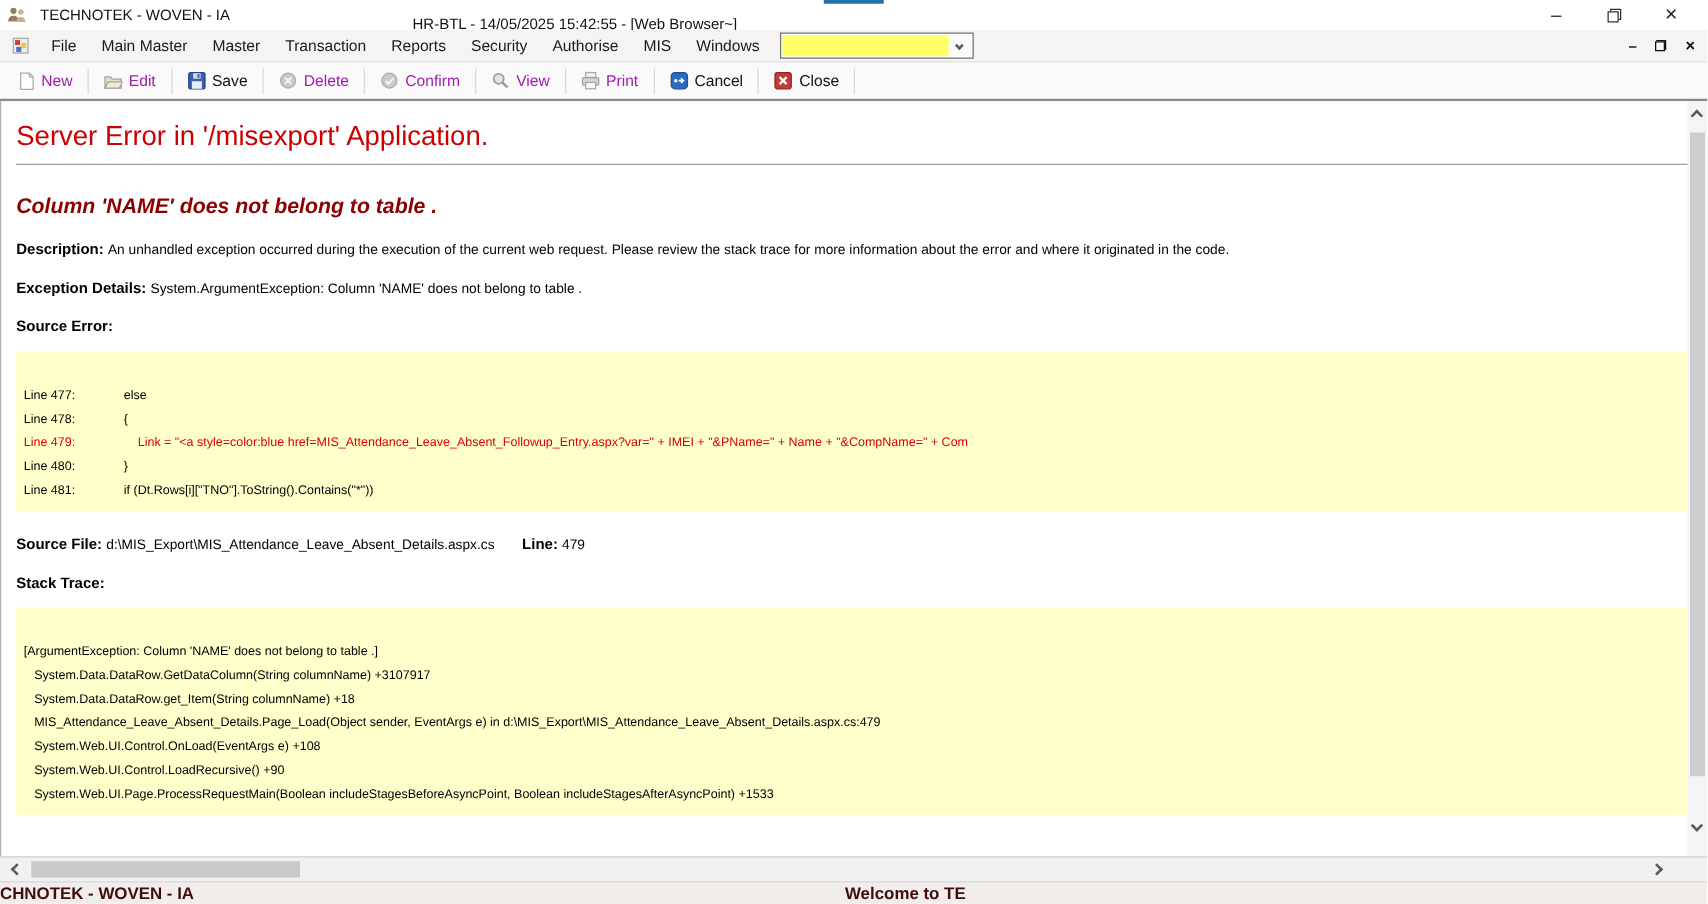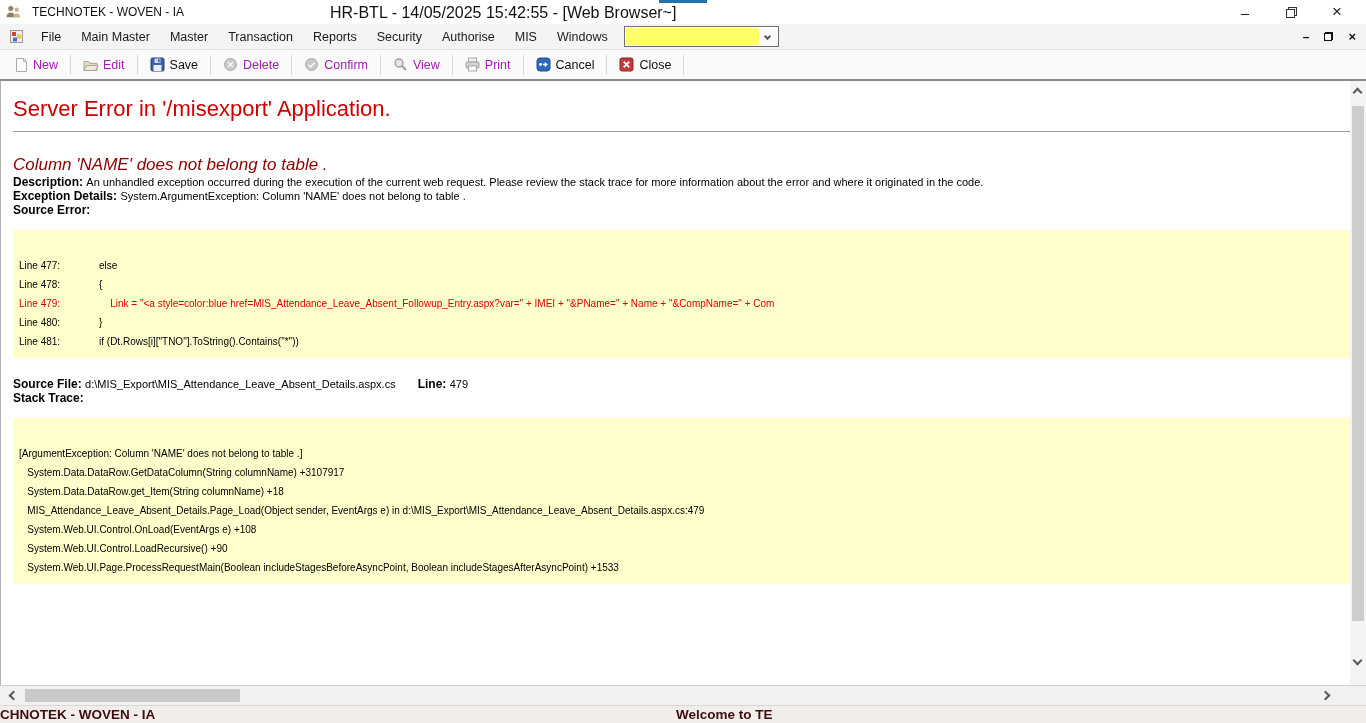--- a/index.html
+++ b/index.html
@@ -4,21 +4,21 @@
 <style>
   * { box-sizing: border-box; margin: 0; padding: 0; }
   html,body { width:1366px; height:723px; overflow:hidden; background:#fff;
               font-family:"Liberation Sans", sans-serif; }
 
   
   .titlebar { position:relative; height:24px; background:#ffffff; display:flex; align-items:center; }
   .top-strip { position:absolute; left:659px; top:0; width:48px; height:3px; background:#2471a8; }
   .titlebar-left { display:flex; align-items:center; margin-left:5px; gap:10px; }
   .app-title { font-size:12px; color:#111; }
-  .window-title { position:absolute; left:330px; top:4px; font-size:16px; color:#111; }
+  .window-title { position:absolute; left:330px; top:12px; font-size:12px; color:#111; }
   .win-controls { position:absolute; right:6px; top:0; height:24px; display:flex; align-items:center; }
   .win-btn { width:46px; height:24px; display:flex; align-items:center; justify-content:center;
              font-size:15px; color:#222; cursor:default; }
   .restore-glyph { position:relative; width:11px; height:11px; display:inline-block; }
   .restore-glyph::before { content:""; position:absolute; right:0; top:0; width:7px; height:7px; border:1px solid #333; }
   .restore-glyph::after  { content:""; position:absolute; left:0; bottom:0; width:7px; height:7px; border:1px solid #333; background:#fff; }
 
   
   .menubar { height:26px; background:#f5f4f2; border-bottom:1px solid #e2e1df;
              display:flex; align-items:center; padding-left:6px; position:relative; }
@@ -42,22 +42,22 @@
   .tb-btn { display:flex; align-items:center; gap:5px; padding:3px 9px; font-size:12.5px; color:#111; cursor:default; }
   .tb-btn.disabled { color:#a21caf; }
   .tb-sep { width:1px; height:20px; background:#d9d9d9; margin:0 3px; }
   .tb-icon { display:flex; }
 
   
   .content { position:relative; height:604px; background:#ffffff; border-left:1px solid #b3b3b3; overflow:hidden; }
   .err-page { padding-left:12px; }
   .err-title { color:#cc0000; font-size:22px; font-weight:400; margin:15px 0 9px 0; }
   .err-rule { border:none; border-top:1px solid #9c9c9c; margin:0 14px 0 0; }
-  .err-subtitle { color:#8b0000; font-size:17px; font-style:italic; font-weight:400; margin:23px 0 0 0; }
-  .meta-row { font-size:11px; color:#000; }
+  .err-subtitle { color:#8b0000; font-size:17px; font-style:italic; font-weight:700; margin:23px 0 0 0; }
+  .meta-row { margin-top:17px; font-size:11px; color:#000; }
   .meta-row b { font-size:12px; }
   .codebox { background:#ffffcc; margin:13px 14px 0 0; padding:7px 0 7px 6px;
              font-family:Liberation Sans, sans-serif; font-size:10px; line-height:19px;
              white-space:pre; overflow:hidden; color:#000; }
   .codebox .hl { color:#dd0000; }
   .srcfile-gap { margin-left:22px; }
 
   
   .chev { display:inline-block; width:7px; height:7px; border-left:2px solid #5a5a5a; border-bottom:2px solid #5a5a5a; }
   .chev-up { transform:rotate(135deg); }  .chev-down { transform:rotate(-45deg); }

